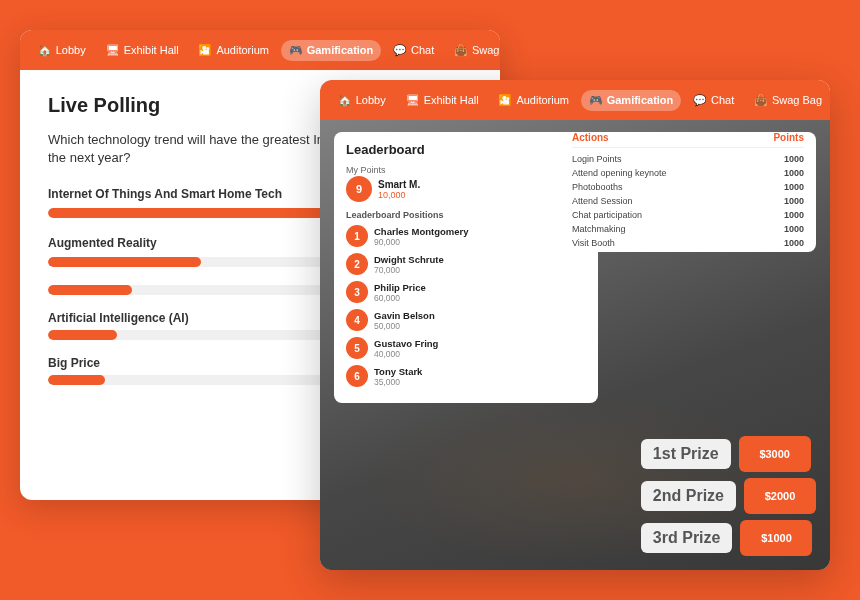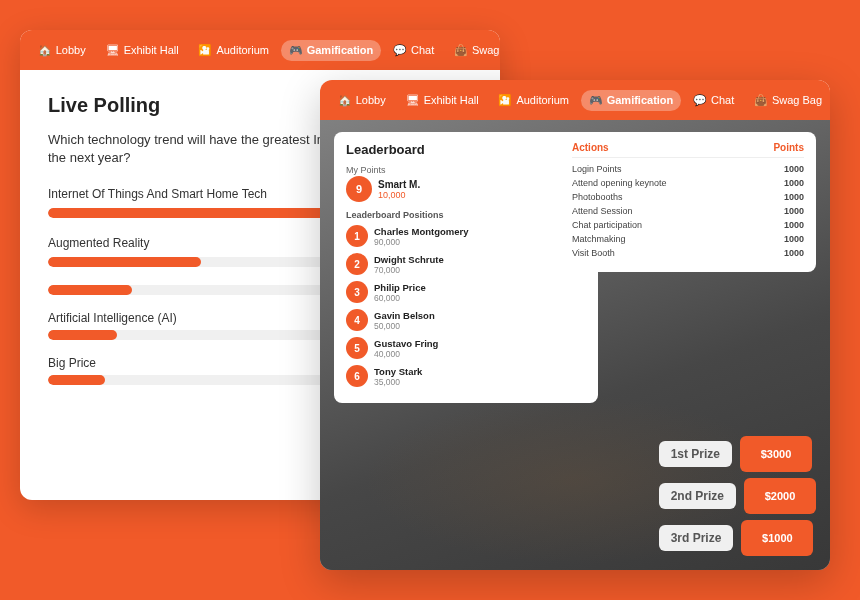--- a/index.html
+++ b/index.html
@@ -75,21 +75,21 @@
     }
 
     .poll-option {
       margin-bottom: 16px;
     }
 
     .poll-option-label {
       font-size: 12px;
       color: #333;
       margin-bottom: 5px;
-      font-weight: 400;
+      font-weight: 700;
     }
 
     .bar-row {
       display: flex;
       align-items: center;
       gap: 10px;
     }
 
     .bar-track {
       flex: 1;
@@ -254,21 +254,21 @@
     }
 
     
     .actions-panel {
       position: absolute;
       top: 12px;
       right: 14px;
       width: 256px;
       background: #fff;
       border-radius: 8px;
-      padding: 10px 12px;
+      padding: 0 12px;
       font-size: 10px;
     }
 
     .actions-header {
       display: flex;
       justify-content: space-between;
       align-items: center;
       margin-bottom: 6px;
       border-bottom: 1px solid #eee;
       padding-bottom: 4px;
@@ -315,21 +315,21 @@
 
     .prize-row {
       display: flex;
       align-items: center;
       gap: 8px;
     }
 
     .prize-label {
       background: #f0f0f0;
       color: #555;
-      font-size: 12px;
+      font-size: 16px;
       font-weight: 600;
       padding: 6px 12px;
       border-radius: 6px;
       min-width: 68px;
       text-align: center;
     }
 
     .prize-amount {
       background: #f15a29;
       color: #fff;

